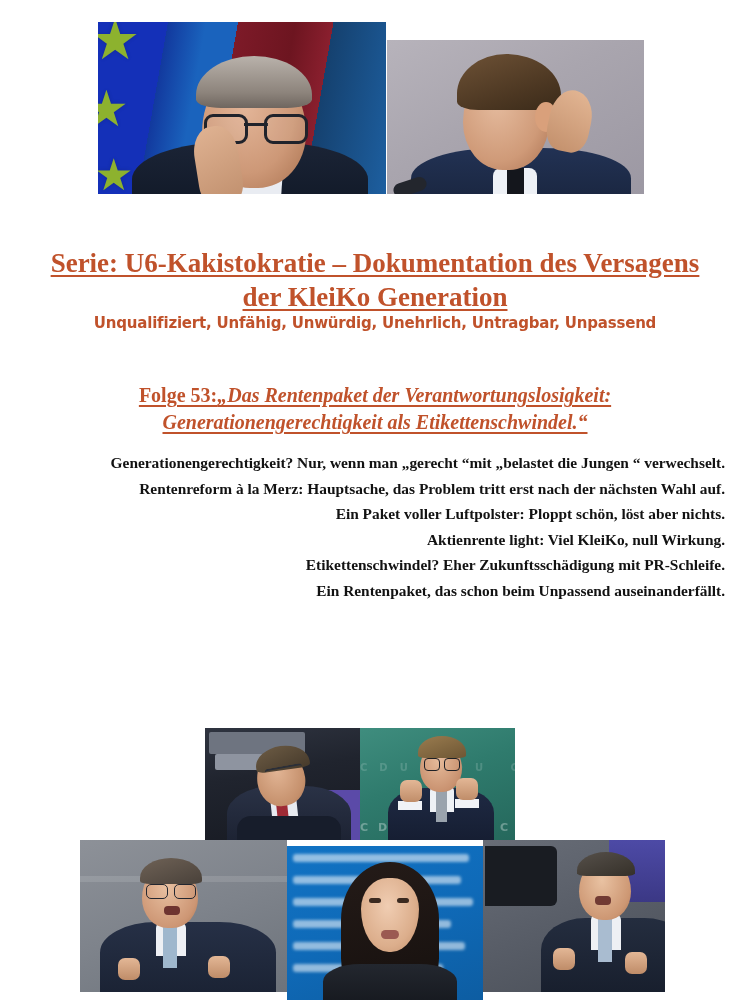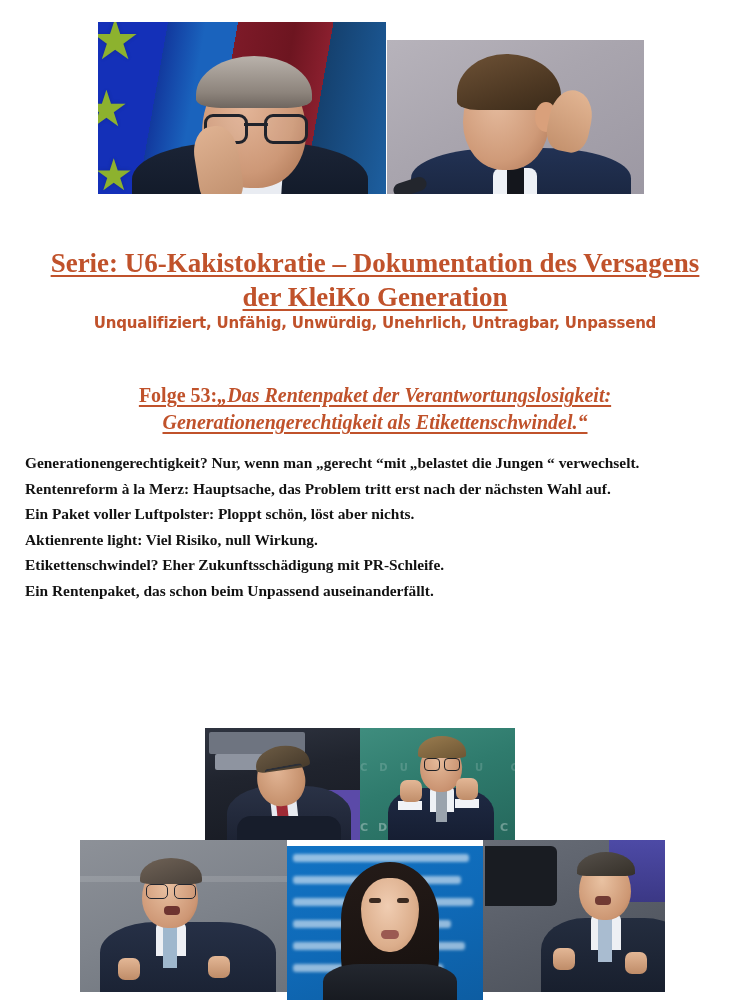--- a/index.html
+++ b/index.html
@@ -185,21 +185,21 @@
     color: #C0522B;
     text-decoration: underline;
     text-underline-offset: 3px;
   }
   .episode-title .ital { font-style: italic; }
 
   
   .body-lines {
     position: absolute;
     left: 25px; top: 450px; width: 700px;
-    text-align: left;
+    text-align: right;
   }
   .body-lines .line {
     font-family: "Liberation Serif", serif;
     font-weight: bold;
     font-size: 15.4px;
     line-height: 25.6px;
     color: #121212;
     white-space: nowrap;
   }
 
@@ -496,21 +496,21 @@
 </div>
 
 <h1 class="series-title">Serie: U6-Kakistokratie – Dokumentation des  Versagens der KleiKo Generation</h1>
 <h2 class="series-subtitle">Unqualifiziert, Unfähig, Unwürdig, Unehrlich, Untragbar, Unpassend</h2>
 <h3 class="episode-title"><span>Folge 53:</span><span class="ital">„Das Rentenpaket der Verantwortungslosigkeit: Generationengerechtigkeit als Etikettenschwindel.“</span></h3>
 
 <div class="body-lines" id="body-lines">
     <div class="line">Generationengerechtigkeit? Nur, wenn man „gerecht “mit „belastet die Jungen “ verwechselt.</div>
     <div class="line">Rentenreform à la Merz: Hauptsache, das Problem tritt erst nach der nächsten Wahl auf.</div>
     <div class="line">Ein Paket voller Luftpolster: Ploppt schön, löst aber nichts.</div>
-    <div class="line">Aktienrente light: Viel Risiko, null Wirkung.</div>
+    <div class="line">Aktienrente light: Viel KleiKo, null Wirkung.</div>
     <div class="line">Etikettenschwindel? Eher Zukunftsschädigung mit PR-Schleife.</div>
     <div class="line">Ein Rentenpaket, das schon beim Unpassend auseinanderfällt.</div>
   </div>
 
 <div class="photo" id="photo-spahn">
   <div class="bg"></div>
   <div class="deskA"></div>
   <div class="deskB"></div>
   <div class="chair"></div>
   <div class="suit"></div>

